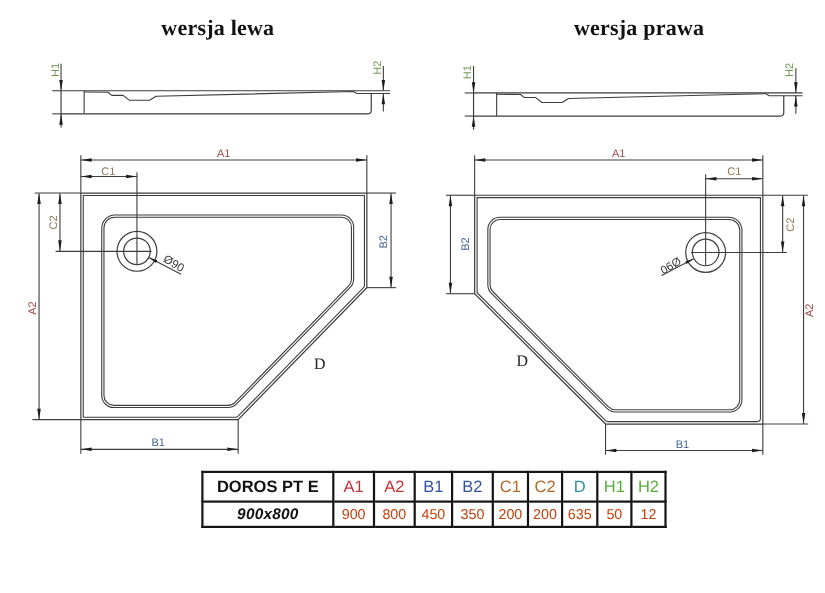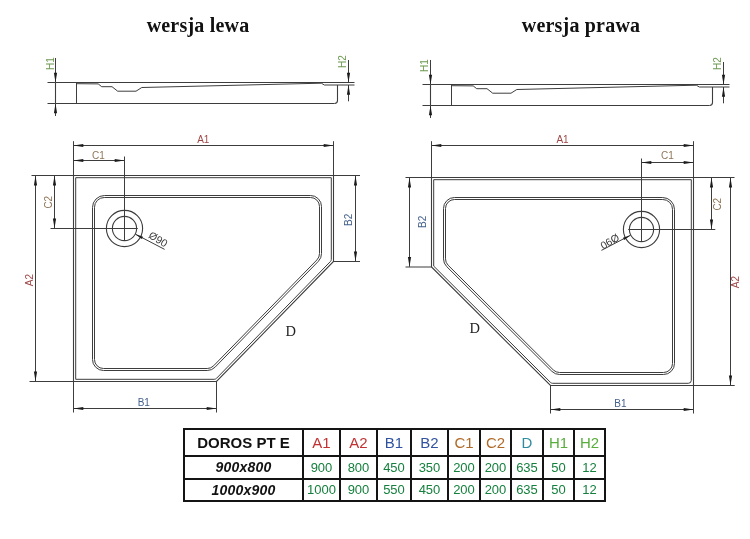--- a/index.html
+++ b/index.html
@@ -1,18 +1,18 @@
 <!DOCTYPE html>
 <html><head><meta charset="utf-8">
 <style>
 html,body{margin:0;padding:0;background:#ffffff;width:750px;height:539px;overflow:hidden;}
 #stage{position:relative;width:750px;height:539px;font-family:"Liberation Sans", sans-serif;}
 svg{position:absolute;left:0;top:0;}
 table{position:absolute;left:183px;top:428px;border-collapse:collapse;table-layout:fixed;width:420px;}
-td{border:2px solid #141414;text-align:center;vertical-align:middle;font-size:13px;color:#15803d;height:20.6px;padding:0;font-family:"Liberation Sans", sans-serif;}
+td{border:2px solid #141414;text-align:center;vertical-align:middle;font-size:13px;color:#c2410c;height:20.6px;padding:0;font-family:"Liberation Sans", sans-serif;}
 tr.hd td{height:25px;font-size:15px;border-radius:13px;}
 td.name{font-weight:bold;font-size:16px;color:#111;}
 td.sz{font-weight:bold;font-style:italic;font-size:14px;color:#111;letter-spacing:0.2px;}
 td.a{color:#c23232;} td.b{color:#3052a0;} td.c{color:#b06a28;} td.d{color:#2f8c9e;} td.h{color:#58ad3c;}
 </style></head>
 <body>
 <div id="stage">
 <svg width="750" height="539" viewBox="0 0 750 539">
 <g>
         <line x1="55.50" y1="82.50" x2="354.50" y2="82.50" stroke="#3d3d3d" stroke-width="1.1"></line>
@@ -182,26 +182,14 @@
           <td>900</td>
           <td>800</td>
           <td>450</td>
           <td>350</td>
           <td>200</td>
           <td>200</td>
           <td>635</td>
           <td>50</td>
           <td>12</td>
         </tr>
-<tr>
-          <td class="sz">1000x900</td>
-          <td>1000</td>
-          <td>900</td>
-          <td>550</td>
-          <td>450</td>
-          <td>200</td>
-          <td>200</td>
-          <td>635</td>
-          <td>50</td>
-          <td>12</td>
-        </tr>
 </tbody>
     </table>
 </div>
 </body></html>

